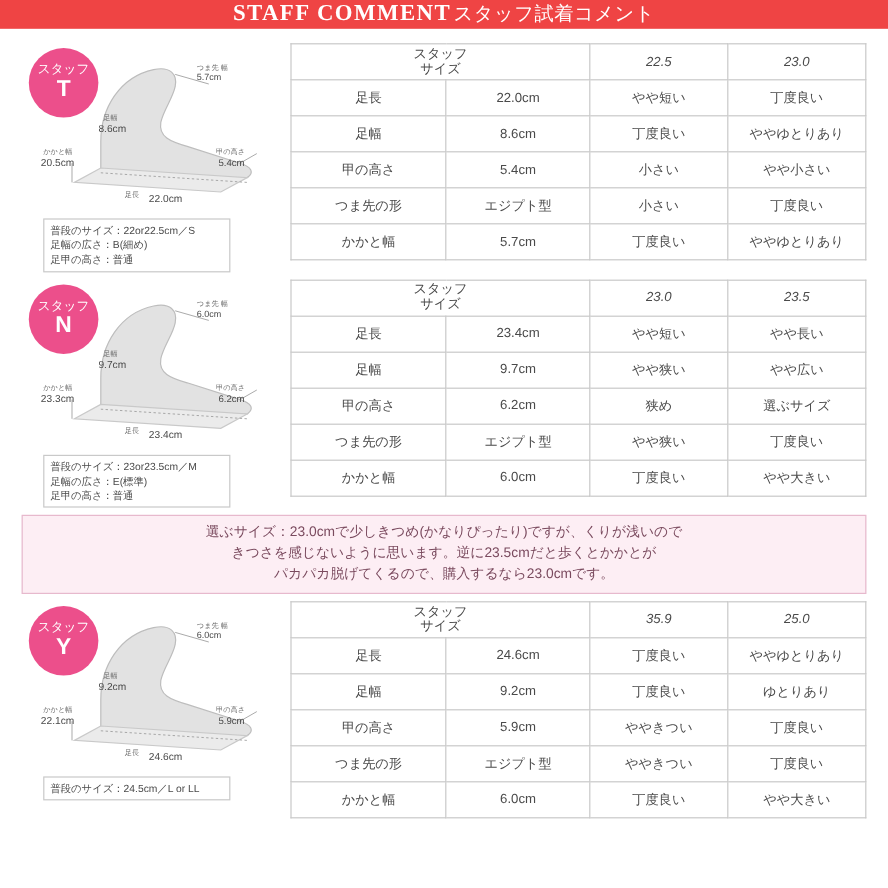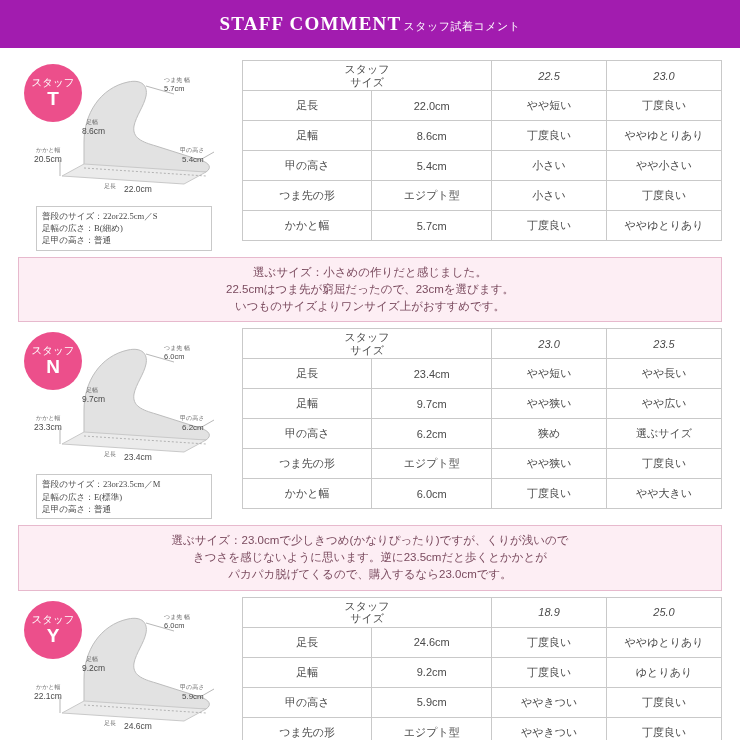--- a/index.html
+++ b/index.html
@@ -8,36 +8,36 @@
     width: 740px; height: 740px;
     background: #ffffff;
     font-family: "Liberation Sans", sans-serif;
     color: #4a4a4a;
     overflow: hidden;
   }
   .page { width:740px; height:740px; position:relative; background:#fff; }
 
   
   .header {
-    height: 48px;
-    background: #a21caf;
+    height: 24px;
+    background: #ef4444;
     display:flex; align-items:center; justify-content:center;
     position: relative;
   }
   .header-inner { display:flex; align-items:baseline; }
   .header-title {
     color:#ffffff;
     font-size: 19px;
     font-weight: bold;
     letter-spacing: 1.2px;
     font-family: "Liberation Serif", serif;
   }
   .header-sub {
     color:#ffffff;
-    font-size: 11px;
+    font-size: 16px;
     margin-left: 2px;
     letter-spacing: 0.5px;
   }
 
   
   .content { padding: 12px 18px 0 18px; }
 
   .staff-block { margin-bottom: 6px; }
 
   .row-top { display:flex; align-items:flex-start; }
@@ -65,22 +65,21 @@
 
   .foot-svg { display:block; margin-left: 6px; }
 
   .illus-note {
     border: 1px solid #c9c9c9;
     font-size: 8.6px;
     line-height: 1.42;
     padding: 3px 5px;
     margin: 2px 0 0 18px;
     color:#4a4a4a;
-    width: 176px;
-    font-family: Liberation Serif, serif;
+    width: 156px;
   }
 
   
   .tbl-wrap { flex:1 1 auto; padding-left: 2px; }
   table.sizes {
     width: 100%;
     border-collapse: collapse;
     table-layout: fixed;
   }
   table.sizes th, table.sizes td {
@@ -208,25 +207,20 @@
                 <td class="rowlabel">かかと幅</td>
                 <td>5.7cm</td>
                 <td class="small-cell">丁度良い</td>
                 <td class="small-cell">ややゆとりあり</td>
               </tr>
             </tbody>
           </table>
         </div>
       </div>
 
-      <div class="comment">
-        <div>選ぶサイズ：小さめの作りだと感じました。</div>
-        <div>22.5cmはつま先が窮屈だったので、23cmを選びます。</div>
-        <div>いつものサイズよりワンサイズ上がおすすめです。</div>
-      </div>
     </div>
 
     <div class="staff-block">
       <div class="row-top">
         <div class="illus">
           <div class="badge">
             <span class="b1">スタッフ</span>
             <span class="b2">N</span>
           </div>
           <svg class="foot-svg" width="210" height="140" viewBox="0 0 210 140">
@@ -351,21 +345,21 @@
                 <col class="c2">
                 <col class="c3">
                 <col class="c4">
               </colgroup>
             <tbody>
               <tr>
                 <th colspan="2" class="hdr-label">
                   <div>スタッフ</div>
                   <div>サイズ</div>
                 </th>
-                <th class="hdr-size">18.9</th>
+                <th class="hdr-size">35.9</th>
                 <th class="hdr-size">25.0</th>
               </tr>
               <tr>
                 <td class="rowlabel">足長</td>
                 <td>24.6cm</td>
                 <td class="small-cell">丁度良い</td>
                 <td class="small-cell">ややゆとりあり</td>
               </tr>
               <tr>
                 <td class="rowlabel">足幅</td>

